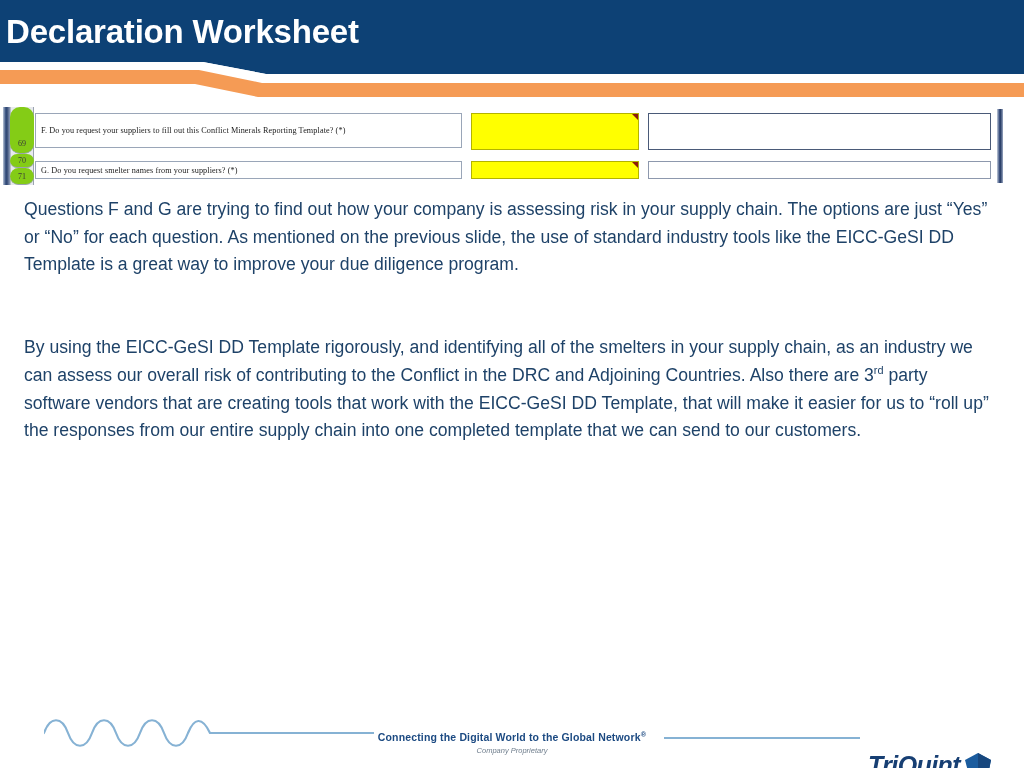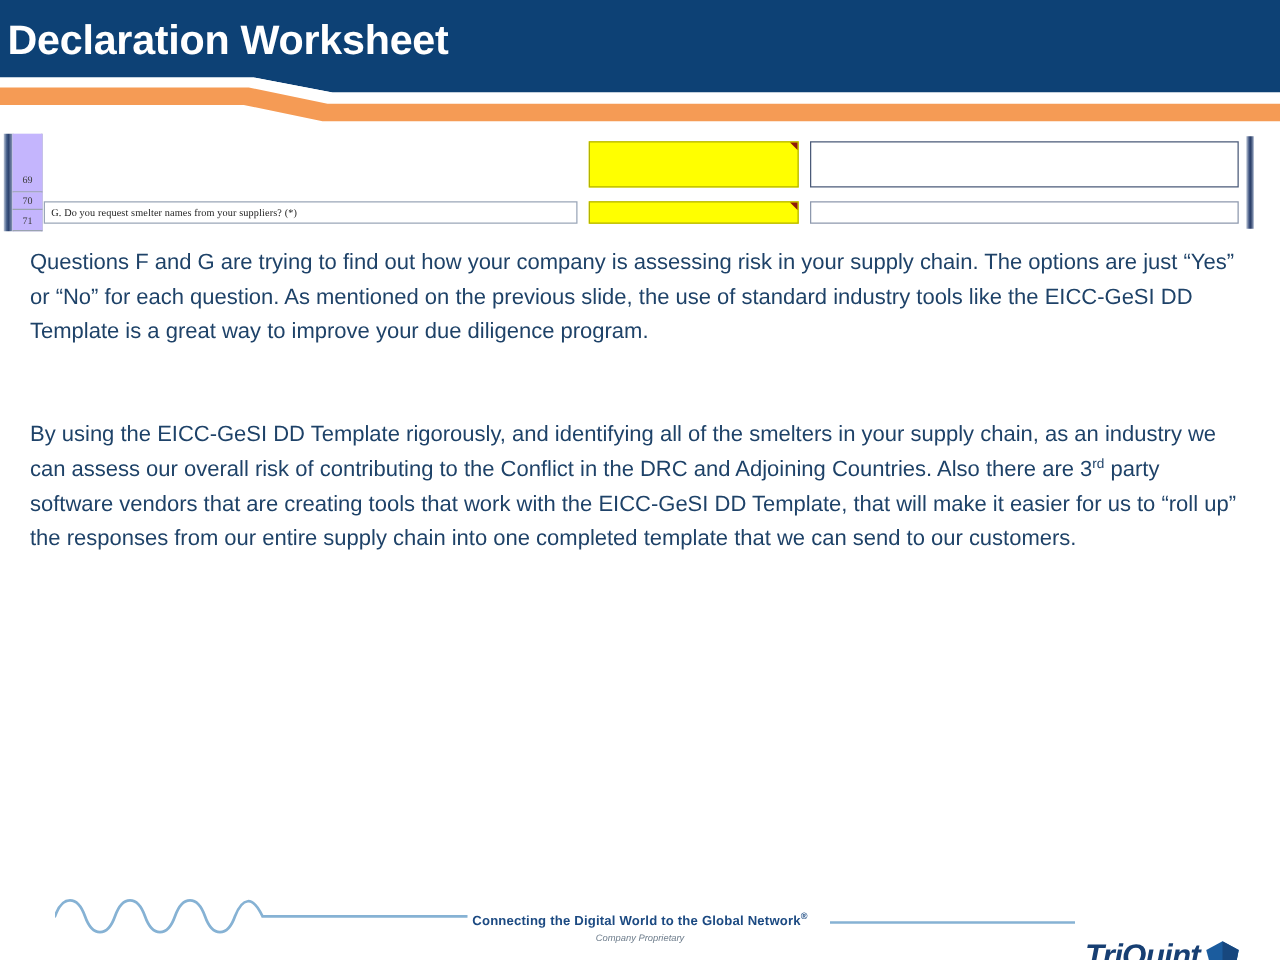--- a/index.html
+++ b/index.html
@@ -71,21 +71,22 @@
   .row-num {
     position: absolute;
     left: 10px;
     width: 24px;
     text-align: center;
     font-family: "Liberation Serif", serif;
     font-size: 8px;
     color: #3a3a3a;
     border-bottom: 1px solid #9aa3b0;
     box-sizing: border-box;
-    background: #c4b5fd;
+    background: #84cc16;
+    border-radius: 10px;
   }
   .row-num.r1 { top: 0px;  height: 47px; line-height: 74px; }
   .row-num.r2 { top: 47px; height: 14px; line-height: 14px; }
   .row-num.r3 { top: 61px; height: 17px; line-height: 17px; }
 
   .q-cell {
     position: absolute;
     background: #ffffff;
     border: 1px solid #9aa6b8;
     box-sizing: border-box;
@@ -238,20 +239,21 @@
 <div class="sheet">
 
   <div class="sheet-scroll-left"></div>
   <div class="sheet-scroll-right"></div>
 
   <div class="row-gutter"></div>
   <div class="row-num r1">69</div>
   <div class="row-num r2">70</div>
   <div class="row-num r3">71</div>
 
+  <div class="q-cell" id="cell-f">F. Do you request your suppliers to fill out this Conflict Minerals Reporting Template? (*)</div>
   <div class="ans-cell" id="ans-f">
     <span class="comment-flag"></span>
     <span></span>
   </div>
   <div class="note-cell" id="note-f"></div>
 
   <div class="q-cell" id="cell-g">G. Do you request smelter names from your suppliers? (*)</div>
   <div class="ans-cell" id="ans-g">
     <span class="comment-flag"></span>
     <span></span>

